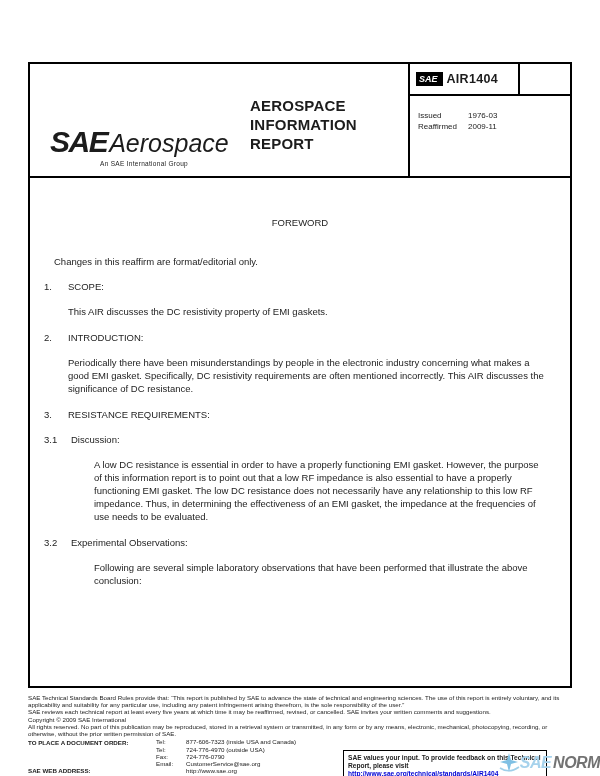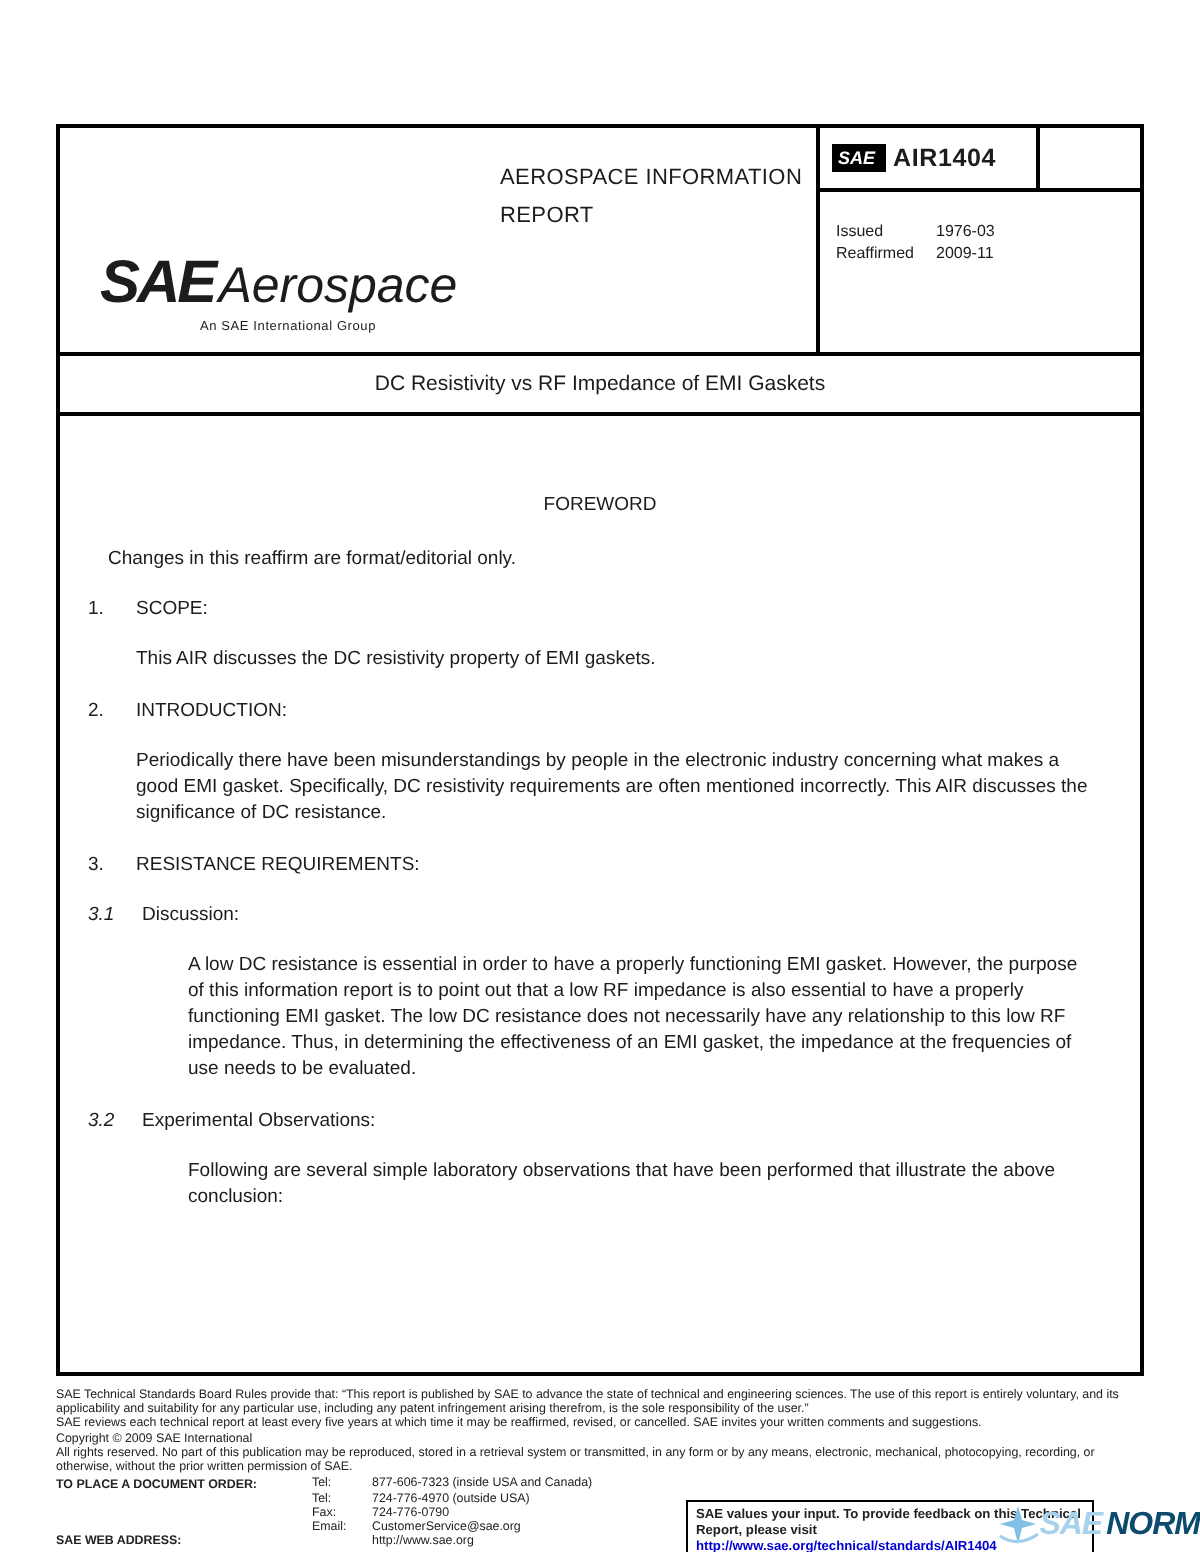--- a/index.html
+++ b/index.html
@@ -13,41 +13,41 @@
   
   .frame { position:absolute; left:28px; top:62px; width:544px; height:626px; border:2px solid #000; background:#fff; }
 
   
   .header { display:flex; height:114px; border-bottom:2px solid #000; }
   .logo-cell { width:210px; padding:26px 0 0 20px;margin-top:35px; }
   .logo-line { white-space:nowrap; }
   .logo-sae { font-size:30px; font-weight:bold; font-style:italic; letter-spacing:-1.5px; }
   .logo-aero { font-size:25px; font-style:italic; margin-left:2px; }
   .logo-tagline { font-size:6.5px; margin-top:1px; margin-left:50px; letter-spacing:.3px; }
-  .doctype-cell { width:168px; padding:16px 0 0 10px; font-size:11px; font-weight:normal; line-height:19px; letter-spacing:.2px; }
+  .doctype-cell { width:168px; padding:32px 0 0 10px; font-size:15px; font-weight:bold; line-height:19px; letter-spacing:.2px; }
   .code-cell { flex:1; border-left:2px solid #000; display:flex; flex-direction:column; }
   .code-top { display:flex; height:32px; border-bottom:2px solid #000; }
   .code-id { width:110px; border-right:2px solid #000; display:flex; align-items:center; padding-left:6px; gap:4px; }
   .sae-badge { background:#000; color:#fff; font-weight:bold; font-style:italic; font-size:9px; padding:2px 5px 2px 3px; }
   .code-number { font-weight:bold; font-size:12.5px; letter-spacing:.3px; }
   .code-empty { flex:1; }
   .code-dates { padding:14px 0 0 8px; font-size:8px; line-height:11px; }
   .date-row { display:flex; }
   .date-label { width:50px; }
 
   
   .title-bar { height:30px; border-bottom:2px solid #000; display:flex; align-items:center; justify-content:center; font-size:10.5px; }
 
   
   .content { padding:0 14px; font-size:9.5px; }
   .foreword-heading { text-align:center; margin-top:39px; }
-  .foreword-text { margin-top:16px; margin-left:10px; }
+  .foreword-text { margin-top:28px; margin-left:10px; }
   .section { display:flex; margin-top:14px; }
   .sec-num { width:24px; flex-shrink:0; }
-  .subsec .sec-num { width:27px;font-style:italic; }
+  .subsec .sec-num { width:27px; }
   .sec-body { margin:13px 8px 0 24px; line-height:13px; }
   .subsec-body { margin-left:50px; }
 
   
   .footer { position:absolute; left:28px; top:694px; width:544px; font-size:6.2px; line-height:7.2px; color:#222; }
   .footer p { margin:0; }
   .f-review { margin-top:1px; }
   .f-copy { margin-top:1px; }
   .f-rights { margin-top:2px; }
   .order-block { position:relative; margin-top:1px; height:42px; }
@@ -55,21 +55,21 @@
   .web-label { position:absolute; left:0; top:29px; font-weight:bold; }
   .order-rows { position:absolute; left:128px; top:0; }
   .order-row { display:flex; line-height:7.3px; }
   .order-key { width:30px; }
   .feedback-box { position:absolute; left:315px; top:56px; width:204px; border:1px solid #000; padding:3px 4px 4px 4px; font-weight:bold; font-size:6.6px; line-height:8px; background:#fff; }
   .feedback-link { color:#0000d4; text-decoration:underline; cursor:pointer; }
 
   
   .watermark { position:absolute; right:0px; top:752px; display:flex; align-items:center; z-index:5; }
   .wm-sae { font-size:16px; font-weight:bold; font-style:italic; color:#a6d2ec; letter-spacing:-.5px; }
-  .wm-norm { font-size:16px; font-weight:bold; font-style:italic; color:#0c4a6e; letter-spacing:-.5px; margin-left:2px; }
+  .wm-norm { font-size:16px; font-weight:bold; font-style:italic; color:#737373; letter-spacing:-.5px; margin-left:2px; }
 </style>
 </head>
 <body>
 
 <div class="frame">
 
   <div class="header">
     <div class="logo-cell">
       <div class="logo-line">
         <span class="logo-sae">SAE</span><span class="logo-aero">Aerospace</span>
@@ -91,21 +91,20 @@
           <span class="date-value">1976-03</span>
         </div>
         <div class="date-row">
           <span class="date-label">Reaffirmed</span>
           <span class="date-value">2009-11</span>
         </div>
       </div>
     </div>
   </div>
 
-  <div class="title-bar">DC Resistivity vs RF Impedance of EMI Gaskets</div>
 
   <div class="content">
     <div class="foreword-heading">FOREWORD</div>
     <p class="foreword-text">Changes in this reaffirm are format/editorial only.</p>
 
     <div class="section">
       <span class="sec-num">1.</span>
       <span class="sec-head">SCOPE:</span>
     </div>
     <p class="sec-body">This AIR discusses the DC resistivity property of EMI gaskets.</p>

